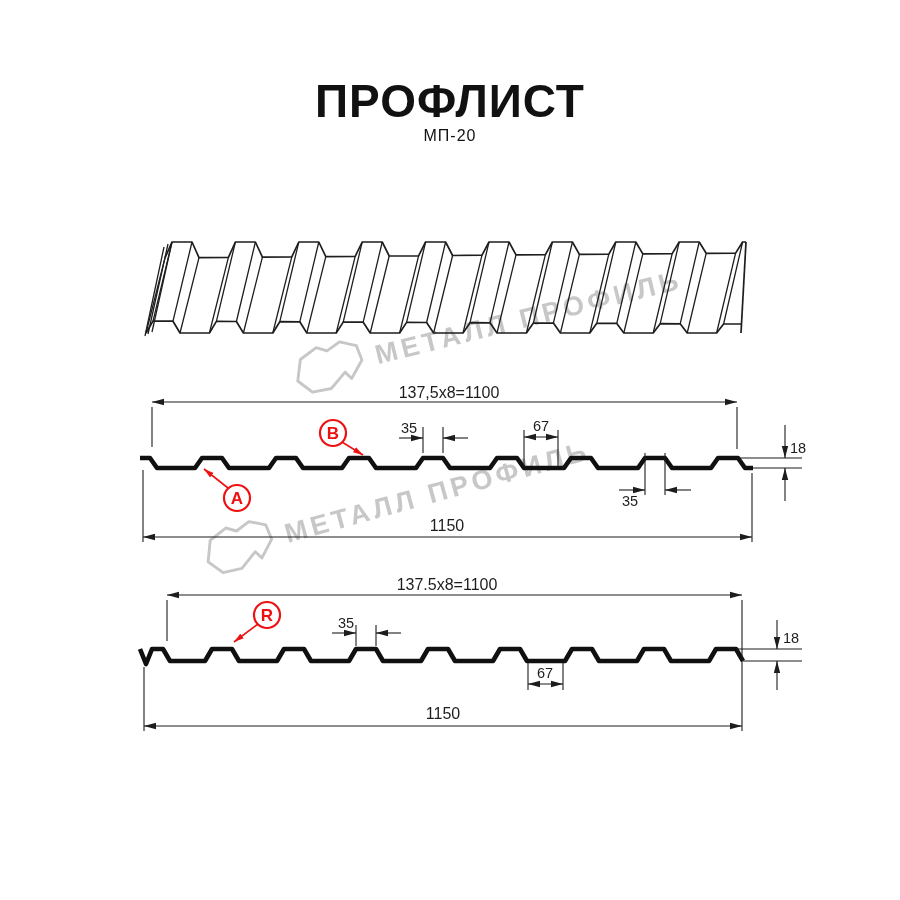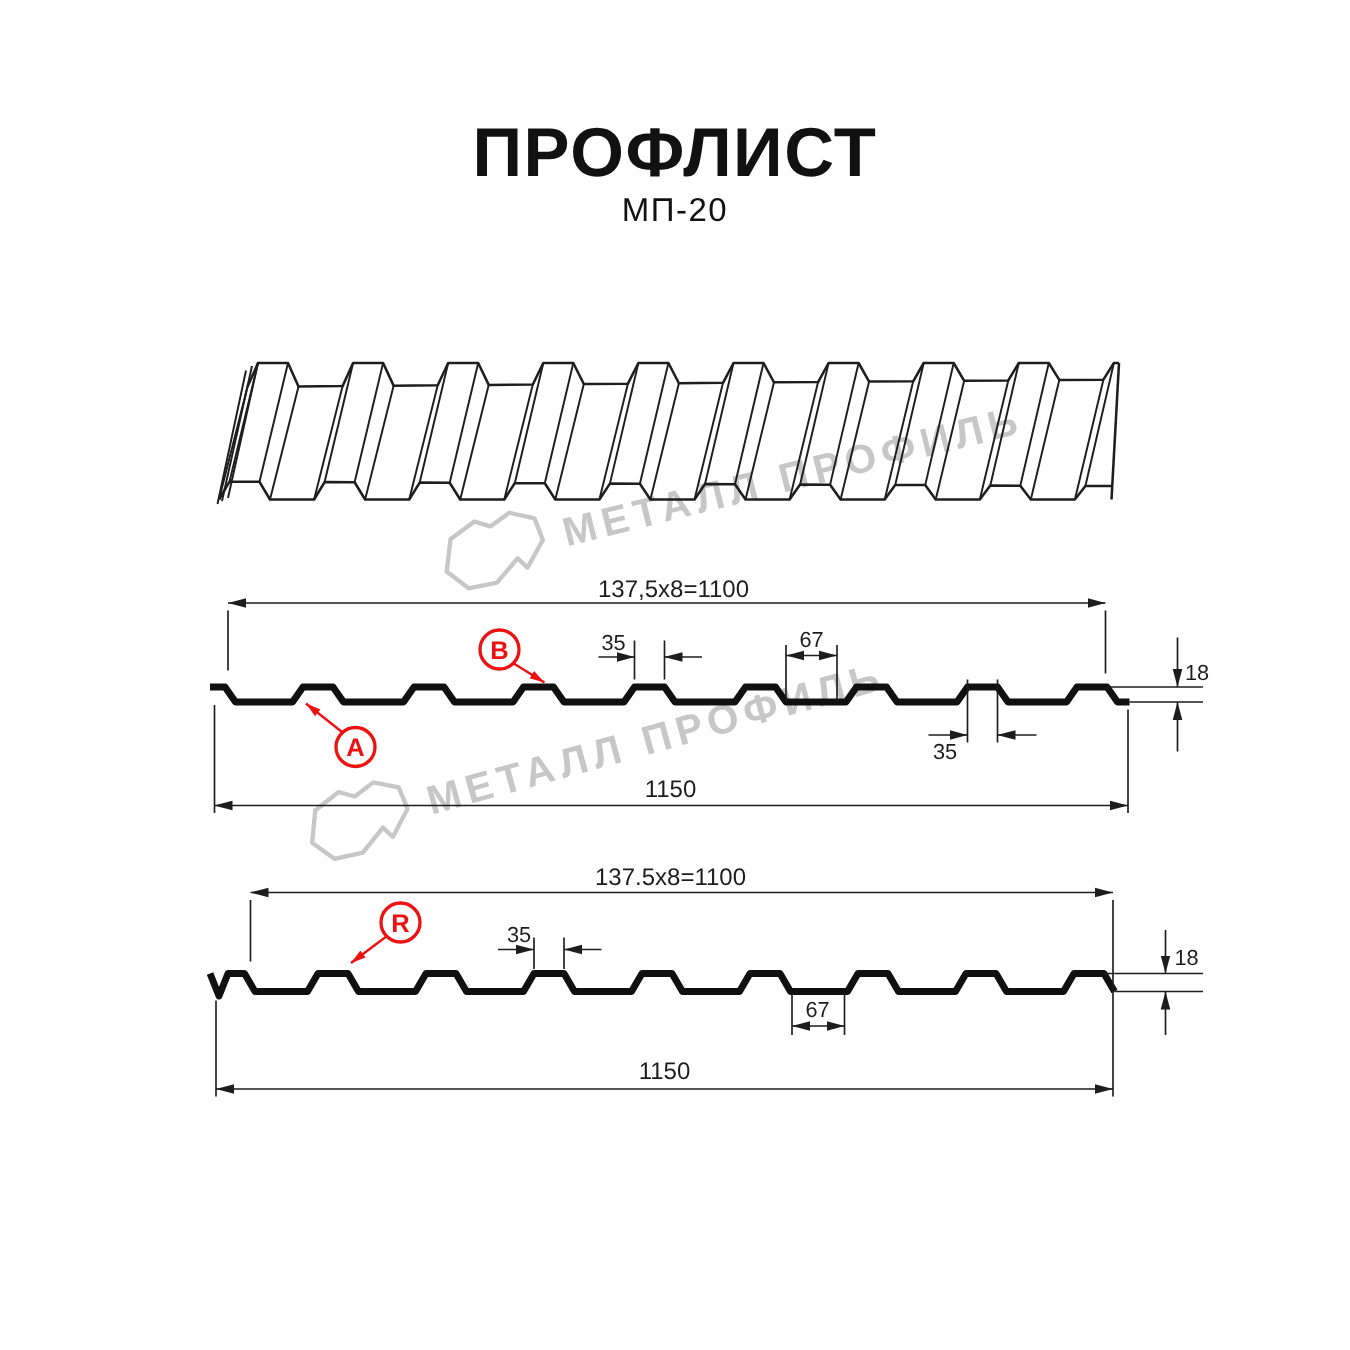--- a/index.html
+++ b/index.html
@@ -2,21 +2,21 @@
 <html><head>
 <meta charset="utf-8">
 <title>Профлист МП-20</title>
 <style>
   html,body{margin:0;padding:0;background:#fff;}
   .canvas{position:relative;width:900px;height:900px;background:#fff;overflow:hidden;
           font-family:"Liberation Sans",sans-serif;color:#111;}
   .title{position:absolute;top:74px;left:0;width:100%;text-align:center;
          font-size:46px;font-weight:800;letter-spacing:1px;}
   .subtitle{position:absolute;top:127px;left:0;width:100%;text-align:center;
-            font-size:22px;font-weight:500;letter-spacing:1px;}
+            font-size:16px;font-weight:500;letter-spacing:1px;}
   .footer-note{position:absolute;top:797px;left:0;width:100%;text-align:center;
                font-size:20px;font-weight:600;letter-spacing:.6px;}
   .wm{position:absolute;display:flex;align-items:center;gap:9px;z-index:1;
       transform-origin:40px 25px;pointer-events:none;}
   .wm-text{font-size:27px;font-weight:700;letter-spacing:4px;color:#c7c7c7;white-space:nowrap;}
   .wm svg{flex:0 0 auto;}
   .wm-logo{fill:none;stroke:#c7c7c7;stroke-width:3;stroke-linejoin:round;}
   .drawing{position:absolute;z-index:2;}
   .sil{fill:none;stroke:#1e1e1e;stroke-width:1.7;stroke-linejoin:round;}
   .fold{fill:none;stroke:#1e1e1e;stroke-width:1.3;}

